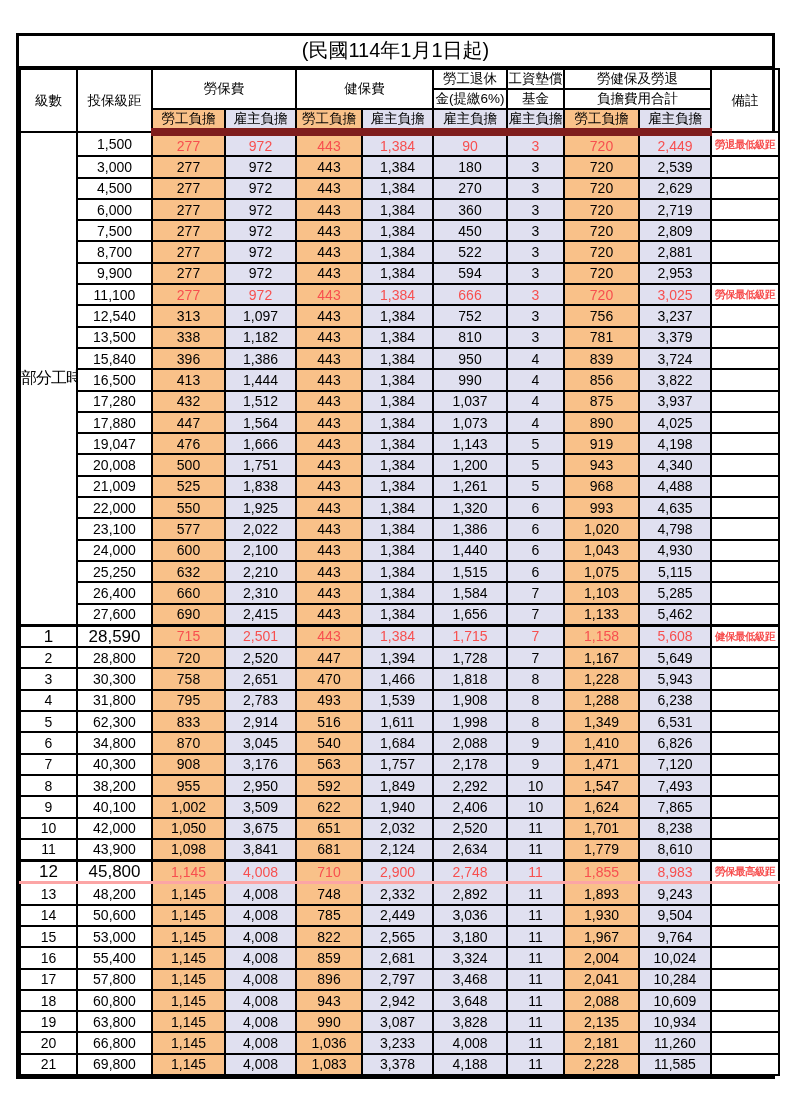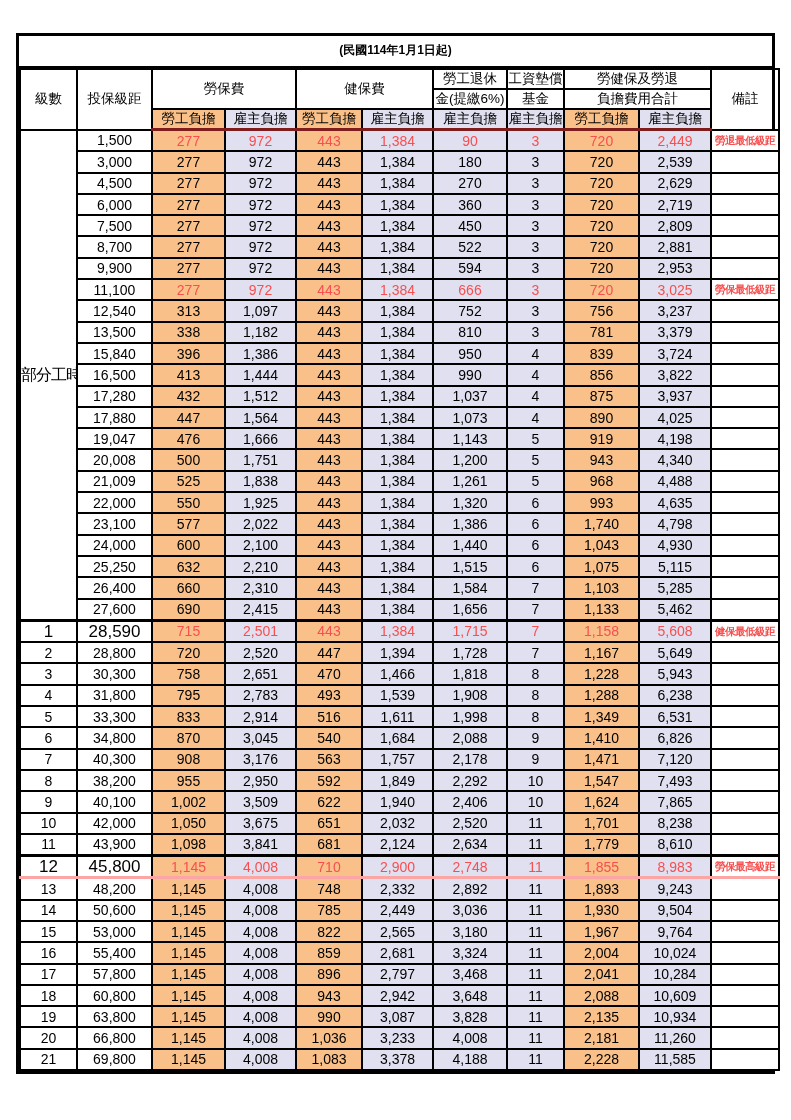--- a/index.html
+++ b/index.html
@@ -1,25 +1,25 @@
 <!DOCTYPE html>
 <html><head>
 <meta charset="utf-8">
 <style>
   html,body{margin:0;padding:0;background:#ffffff;}
   body{width:791px;height:1120px;font-family:"Liberation Sans","DejaVu Sans",sans-serif;color:#000;}
   .page{padding:33px 16px 0 16px;box-sizing:border-box;}
   .frame{width:759px;border:3px solid #000;box-sizing:border-box;}
   .title-block{border-bottom:2px solid #000;text-align:center;padding:3px 0 5px 0;}
   .title{font-size:20px;font-weight:bold;line-height:27px;}
-  .subtitle{font-size:12px;font-weight:bold;line-height:22px;}
+  .subtitle{font-size:20px;font-weight:normal;line-height:22px;}
   table{border-collapse:collapse;width:100%;table-layout:fixed;}
   th,td{border:2px solid #000;text-align:center;vertical-align:middle;padding:0;overflow:hidden;white-space:nowrap;}
   thead th{font-weight:normal;font-size:13.5px;height:18px;line-height:1.15;}
-  thead tr:last-child th{border-bottom:3px solid #7f1d1d;}
+  thead tr:last-child th{border-bottom:8px solid #7f1d1d;}
   .emp{background:#F9C189;}
   .er{background:#E0E0F0;}
   tbody td{font-size:14px;height:19.3px;line-height:1;}
   td.level-cell,td.bracket-cell,td.note-cell{background:#ffffff;}
   td.level-group{font-size:16px;letter-spacing:-1px;}
   td.note-cell{font-size:10.5px;font-weight:bold;color:#F74F4F;letter-spacing:-0.5px;}
   tr.red-row td.value-cell{color:#F74F4F;}
   tr.big-row td.level-cell,tr.big-row td.bracket-cell{font-size:17px;}
   tr.thick-top td{border-top:3px solid #000;}
   tr.thick-bottom td{border-bottom:3px solid #fca5a5;}
@@ -292,21 +292,21 @@
             <td class="note-cell"></td>
           </tr>
           <tr>
             <td class="bracket-cell">23,100</td>
             <td class="value-cell emp">577</td>
             <td class="value-cell er">2,022</td>
             <td class="value-cell emp">443</td>
             <td class="value-cell er">1,384</td>
             <td class="value-cell er">1,386</td>
             <td class="value-cell er">6</td>
-            <td class="value-cell emp">1,740</td>
+            <td class="value-cell emp">1,020</td>
             <td class="value-cell er">4,798</td>
             <td class="note-cell"></td>
           </tr>
           <tr>
             <td class="bracket-cell">24,000</td>
             <td class="value-cell emp">600</td>
             <td class="value-cell er">2,100</td>
             <td class="value-cell emp">443</td>
             <td class="value-cell er">1,384</td>
             <td class="value-cell er">1,440</td>
@@ -398,21 +398,21 @@
             <td class="value-cell emp">493</td>
             <td class="value-cell er">1,539</td>
             <td class="value-cell er">1,908</td>
             <td class="value-cell er">8</td>
             <td class="value-cell emp">1,288</td>
             <td class="value-cell er">6,238</td>
             <td class="note-cell"></td>
           </tr>
           <tr>
             <td class="level-cell">5</td>
-            <td class="bracket-cell">33,300</td>
+            <td class="bracket-cell">62,300</td>
             <td class="value-cell emp">833</td>
             <td class="value-cell er">2,914</td>
             <td class="value-cell emp">516</td>
             <td class="value-cell er">1,611</td>
             <td class="value-cell er">1,998</td>
             <td class="value-cell er">8</td>
             <td class="value-cell emp">1,349</td>
             <td class="value-cell er">6,531</td>
             <td class="note-cell"></td>
           </tr>

